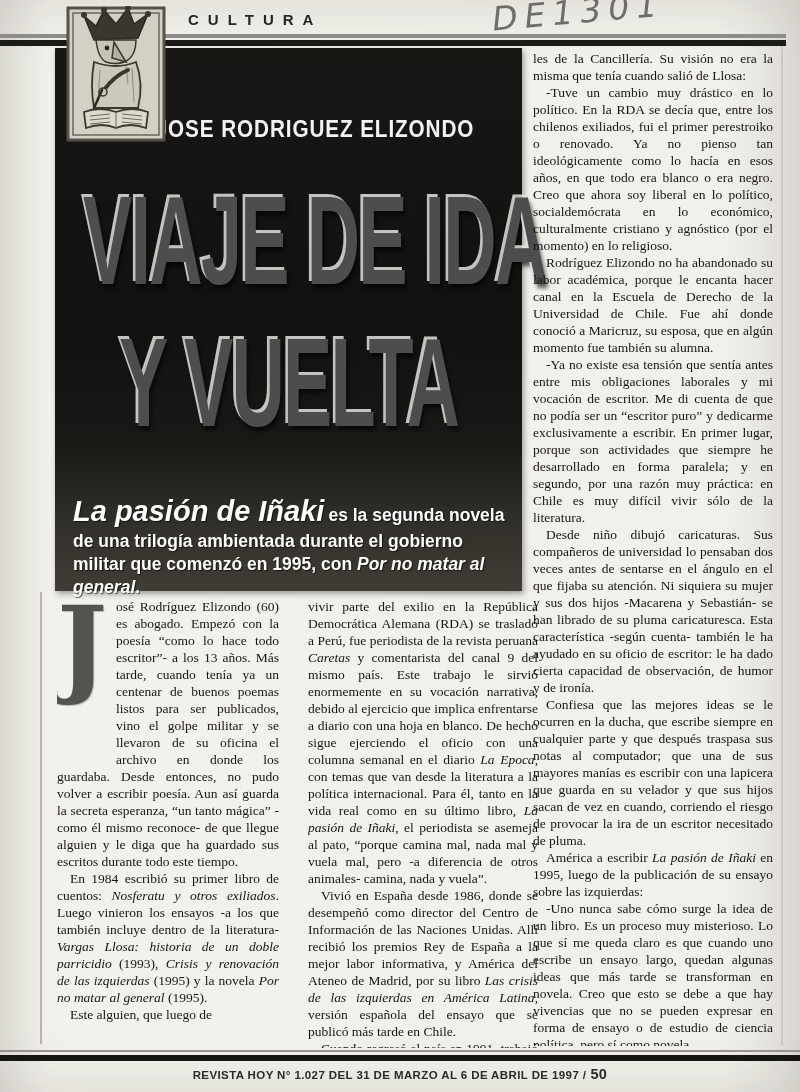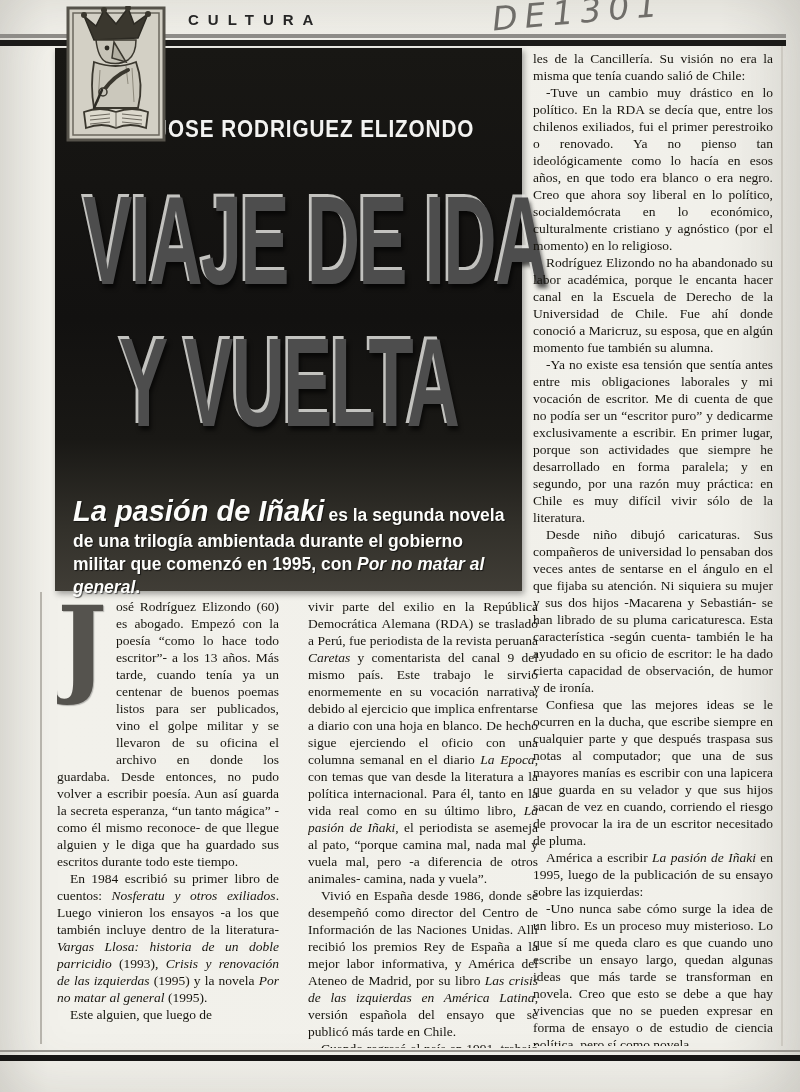--- a/index.html
+++ b/index.html
@@ -114,30 +114,33 @@
   </div>
   <div class="col col2">
     <div>
         <p class="para"><span>vivir parte del exilio en la República Democrática Alemana (RDA) se trasladó a Perú, fue periodista de la revista peruana </span><i>Caretas</i><span> y comentarista del canal 9 del mismo país. Este trabajo le sirvió enormemente en su vocación narrativa, debido al ejercicio que implica enfrentarse a diario con una hoja en blanco. De hecho sigue ejerciendo el oficio con una columna semanal en el diario </span><i>La Epoca</i><span>, con temas que van desde la literatura a la política internacional. Para él, tanto en la vida real como en su último libro, </span><i>La pasión de Iñaki</i><span>, el periodista se asemeja al pato, “porque camina mal, nada mal y vuela mal, pero -a diferencia de otros animales- camina, nada y vuela”.</span></p>
         <p class="para indent"><span>Vivió en España desde 1986, donde se desempeñó como director del Centro de Información de las Naciones Unidas. Allí recibió los premios Rey de España a la mejor labor informativa, y América del Ateneo de Madrid, por su libro </span><i>Las crisis de las izquierdas en América Latina</i><span>, versión española del ensayo que se publicó más tarde en Chile.</span></p>
         <p class="para indent"><span>Cuando regresó al país en 1991, trabajó como director de Asuntos Cultura-</span></p>
       </div>
   </div>
   <div class="col col3">
     <div>
-        <p class="para"><span>les de la Cancillería. Su visión no era la misma que tenía cuando salió de Chile:</span></p>
+        <p class="para"><span>les de la Cancillería. Su visión no era la misma que tenía cuando salió de Llosa:</span></p>
         <p class="para indent"><span>-Tuve un cambio muy drástico en lo político. En la RDA se decía que, entre los chilenos exiliados, fui el primer perestroiko o renovado. Ya no pienso tan ideológicamente como lo hacía en esos años, en que todo era blanco o era negro. Creo que ahora soy liberal en lo político, socialdemócrata en lo económico, culturalmente cristiano y agnóstico (por el momento) en lo religioso.</span></p>
         <p class="para indent"><span>Rodríguez Elizondo no ha abandonado su labor académica, porque le encanta hacer canal en la Escuela de Derecho de la Universidad de Chile. Fue ahí donde conoció a Maricruz, su esposa, que en algún momento fue también su alumna.</span></p>
         <p class="para indent"><span>-Ya no existe esa tensión que sentía antes entre mis obligaciones laborales y mi vocación de escritor. Me di cuenta de que no podía ser un “escritor puro” y dedicarme exclusivamente a escribir. En primer lugar, porque son actividades que siempre he desarrollado en forma paralela; y en segundo, por una razón muy práctica: en Chile es muy difícil vivir sólo de la literatura.</span></p>
         <p class="para indent"><span>Desde niño dibujó caricaturas. Sus compañeros de universidad lo pensaban dos veces antes de sentarse en el ángulo en el que fijaba su atención. Ni siquiera su mujer y sus dos hijos -Macarena y Sebastián- se han librado de su pluma caricaturesca. Esta característica -según cuenta- también le ha ayudado en su oficio de escritor: le ha dado cierta capacidad de observación, de humor y de ironía.</span></p>
         <p class="para indent"><span>Confiesa que las mejores ideas se le ocurren en la ducha, que escribe siempre en cualquier parte y que después traspasa sus notas al computador; que una de sus mayores manías es escribir con una lapicera que guarda en su velador y que sus hijos sacan de vez en cuando, corriendo el riesgo de provocar la ira de un escritor necesitado de pluma.</span></p>
         <p class="para indent"><span>América a escribir </span><i>La pasión de Iñaki</i><span> en 1995, luego de la publicación de su ensayo sobre las izquierdas:</span></p>
         <p class="para indent"><span>-Uno nunca sabe cómo surge la idea de un libro. Es un proceso muy misterioso. Lo que sí me queda claro es que cuando uno escribe un ensayo largo, quedan algunas ideas que más tarde se transforman en novela. Creo que esto se debe a que hay vivencias que no se pueden expresar en forma de ensayo o de estudio de ciencia política, pero sí como novela.</span></p>
       </div>
   </div>
 
   <div class="edge-line-left"></div>
   <div class="edge-line-right"></div>
 
   <div class="footer-rule-thin"></div>
   <div class="footer-rule-thick"></div>
+  <div class="footer-text">
+    <span>REVISTA HOY N° 1.027 DEL 31 DE MARZO AL 6 DE ABRIL DE 1997 /</span><span class="footer-page">50</span>
+  </div>
 
 </div>
 
 </body></html>

